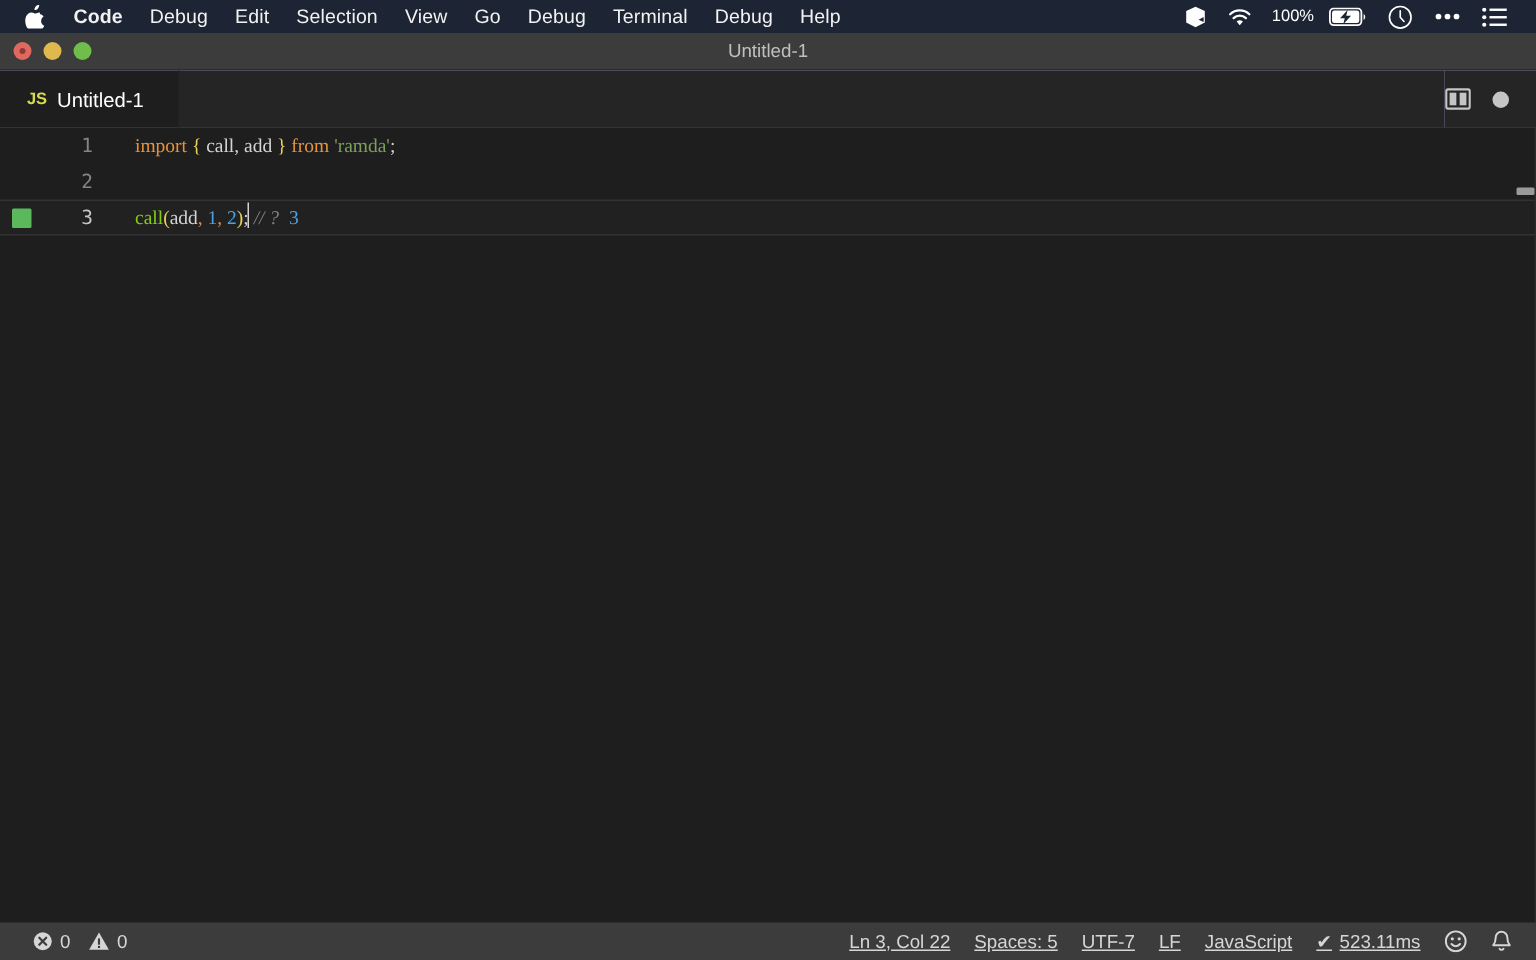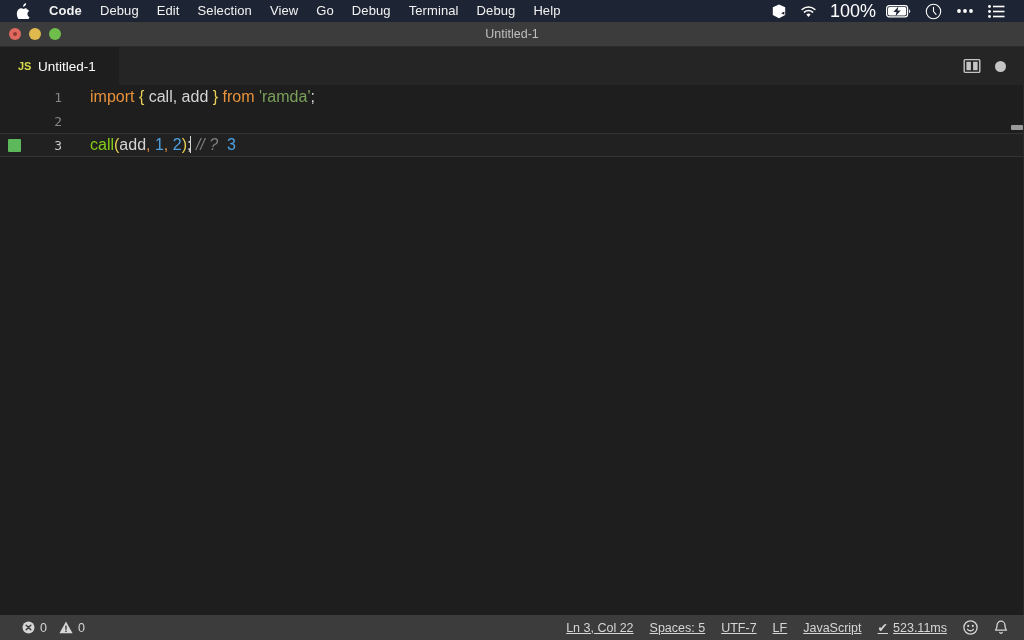--- a/index.html
+++ b/index.html
@@ -68,21 +68,21 @@
   }
   .status-icon {
     display: flex;
     align-items: center;
     justify-content: center;
     height: 22px;
     padding: 0 7px;
     color: #ffffff;
   }
   .battery-pct {
-    font-size: 18px;
+    font-size: 11px;
     color: #ffffff;
     padding: 0 3px 0 6px;
     line-height: 22px;
   }
 
   
   .titlebar {
     position: absolute;
     top: 22px; left: 0;
     width: 1024px;
@@ -209,22 +209,22 @@
     flex: 0 0 34px;
     text-align: right;
     font-family: "DejaVu Sans Mono", monospace;
     font-size: 13px;
     color: #858585;
     padding-right: 0px;
   }
   .linenum.current { color: #c6c6c6; }
   .code-content {
     padding-left: 28px;
-    font-family: Liberation Sans, sans-serif;
-    font-size: 16px;
+    font-family: Liberation Serif, serif;
+    font-size: 13px;
     line-height: 24px;
     white-space: pre;
     color: #d4d4d4;
   }
   .tok-keyword { color: #e8923a; }
   .tok-brace   { color: #e8cf55; }
   .tok-plain   { color: #d4d4d4; }
   .tok-string  { color: #7ba05b; }
   .tok-func    { color: #84cc16; }
   .tok-punct   { color: #e8cf55; }

